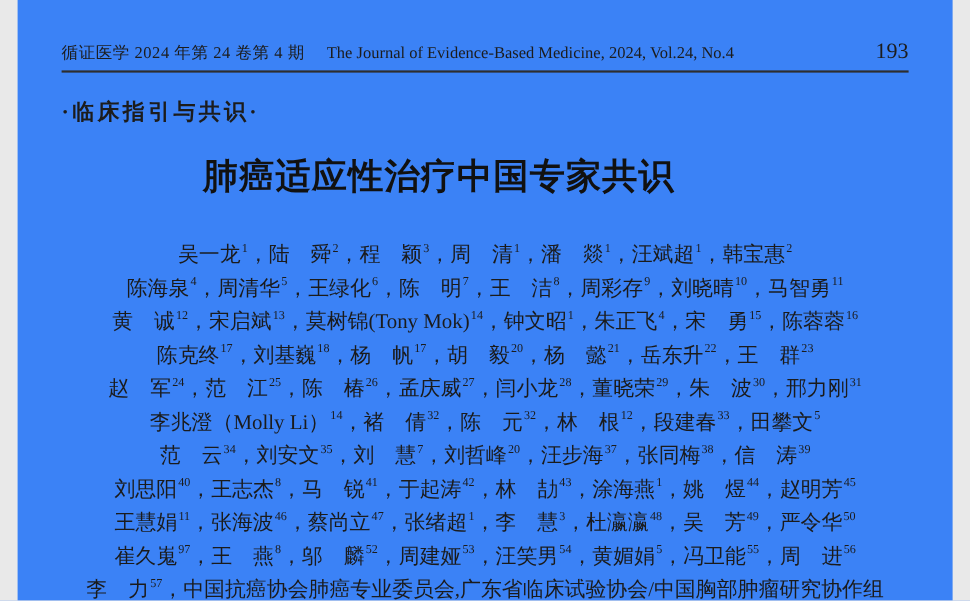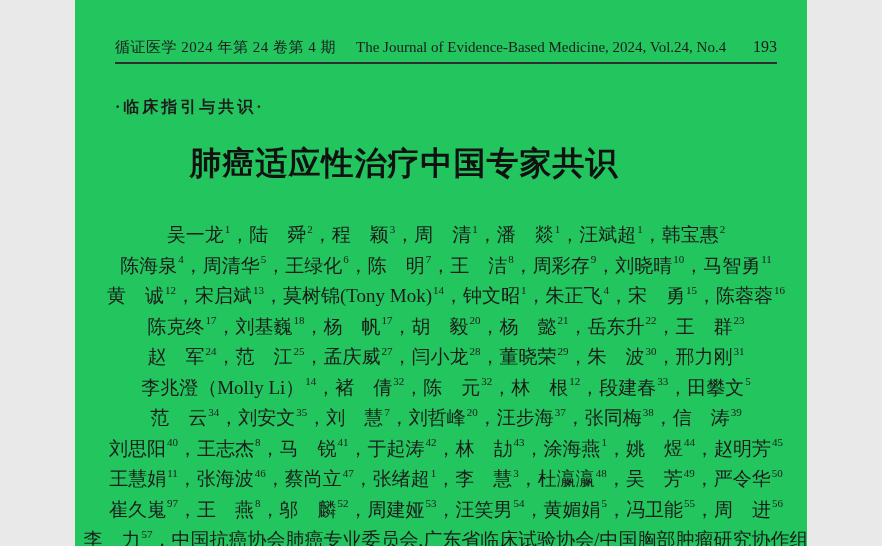--- a/index.html
+++ b/index.html
@@ -1,39 +1,39 @@
 <!DOCTYPE html>
 <html><head>
 <meta charset="utf-8">
 <style>
   html,body{margin:0;padding:0;background:#e9e9e9;}
   .page{
     position:relative;
-    width:732px;height:546px;
+    width:850px;height:546px;
     margin:0 auto;
-    background:#22c55e;
+    background:#3b82f6;
     color:#1c1c1c;
     font-family:"Liberation Serif","DejaVu Serif",serif;
     box-sizing:border-box;
-    padding:0 30px 0 40px;
+    padding:0 40px 0 40px;
     overflow:hidden;
   }
   .hdr{
     display:flex;align-items:baseline;
     padding-top:38px;
     font-size:15px;line-height:18px;
     white-space:nowrap;
   }
   .hdr-cn{letter-spacing:0.5px;}
   .hdr-en{margin-left:20px;flex:1;}
-  .hdr-pg{font-size:16px;}
+  .hdr-pg{font-size:20px;}
   .rule{height:2px;background:#2e2e2e;margin-top:6px;}
   .section{
-    margin-top:33px;
-    font-size:16px;font-weight:700;
+    margin-top:22px;
+    font-size:20px;font-weight:700;
     letter-spacing:3px;
   }
   .title{
     margin:24px 0 0;
     text-align:center;
     font-size:32px;font-weight:700;
     font-family:"Liberation Sans","DejaVu Sans",sans-serif;
     letter-spacing:1px;
     position:relative;left:-42px;
     white-space:nowrap;
@@ -105,20 +105,21 @@
         <span class="author"><span>刘基巍</span><sup>18</sup><span class="comma">，</span></span>
         <span class="author"><span>杨　帆</span><sup>17</sup><span class="comma">，</span></span>
         <span class="author"><span>胡　毅</span><sup>20</sup><span class="comma">，</span></span>
         <span class="author"><span>杨　懿</span><sup>21</sup><span class="comma">，</span></span>
         <span class="author"><span>岳东升</span><sup>22</sup><span class="comma">，</span></span>
         <span class="author"><span>王　群</span><sup>23</sup></span>
       </div>
       <div class="author-line">
         <span class="author"><span>赵　军</span><sup>24</sup><span class="comma">，</span></span>
         <span class="author"><span>范　江</span><sup>25</sup><span class="comma">，</span></span>
+        <span class="author"><span>陈　椿</span><sup>26</sup><span class="comma">，</span></span>
         <span class="author"><span>孟庆威</span><sup>27</sup><span class="comma">，</span></span>
         <span class="author"><span>闫小龙</span><sup>28</sup><span class="comma">，</span></span>
         <span class="author"><span>董晓荣</span><sup>29</sup><span class="comma">，</span></span>
         <span class="author"><span>朱　波</span><sup>30</sup><span class="comma">，</span></span>
         <span class="author"><span>邢力刚</span><sup>31</sup></span>
       </div>
       <div class="author-line">
         <span class="author"><span>李兆澄（Molly Li）</span><sup>14</sup><span class="comma">，</span></span>
         <span class="author"><span>褚　倩</span><sup>32</sup><span class="comma">，</span></span>
         <span class="author"><span>陈　元</span><sup>32</sup><span class="comma">，</span></span>

